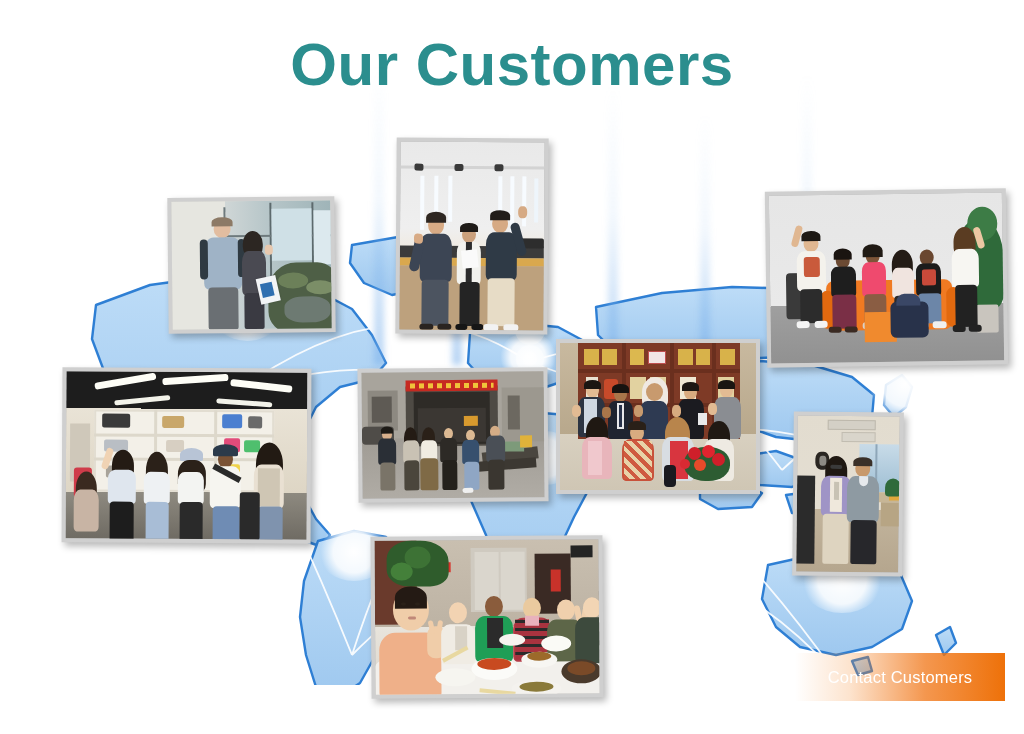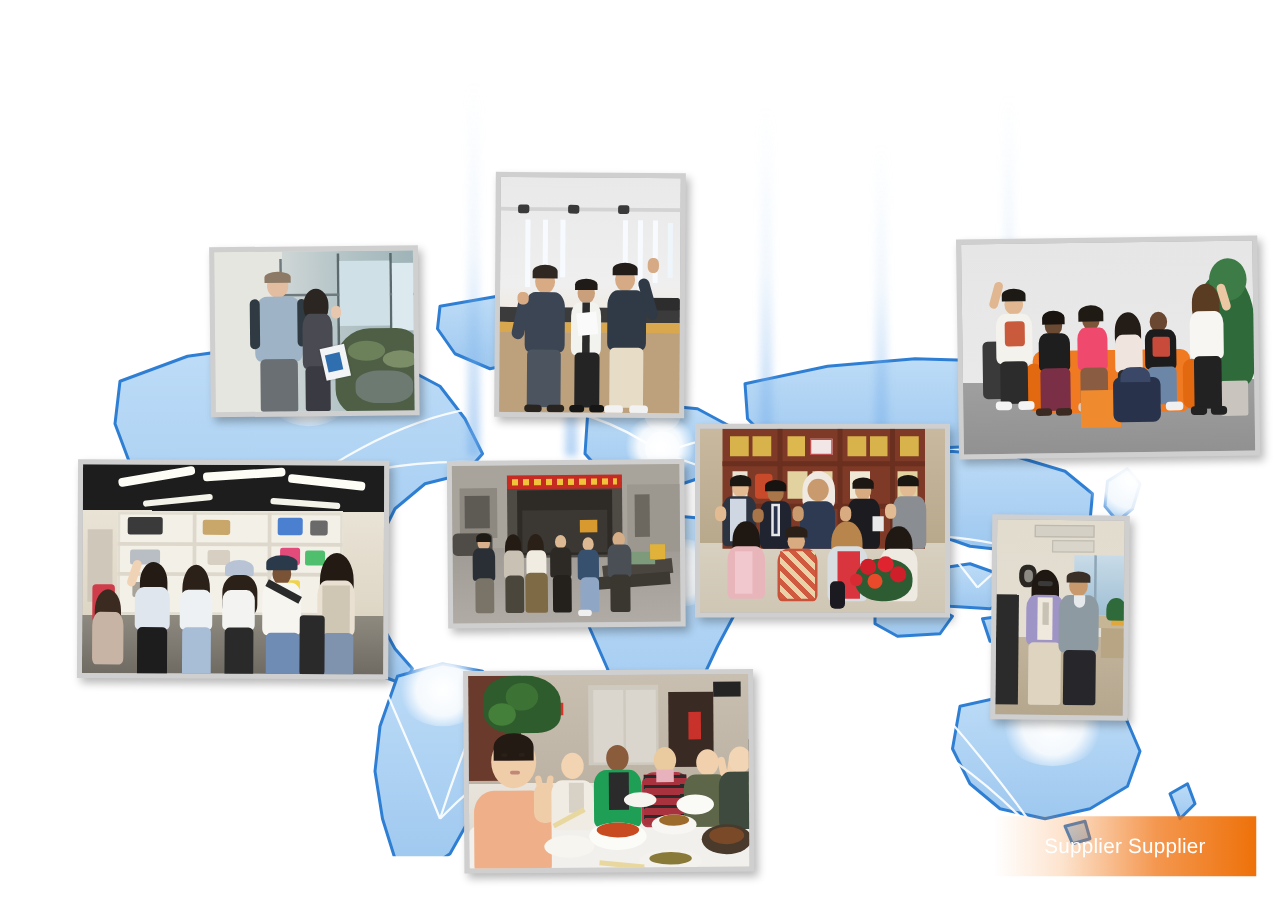--- a/index.html
+++ b/index.html
@@ -63,20 +63,21 @@
     display:flex; align-items:center; justify-content:center;
     color:#ffffff; font-size:16.5px; letter-spacing:.2px;
     cursor:pointer; user-select:none;
   }
 </style>
 </head>
 <body>
 
 <div class="page">
 
+  <div class="title">Our Customers</div>
 
   <div class="map-layer">
     <svg viewBox="0 0 1024 590" preserveAspectRatio="none" aria-hidden="true">
       <defs>
         <linearGradient id="landg" x1="0" y1="0" x2="0" y2="1">
           <stop offset="0%" stop-color="#bddcf7"></stop>
           <stop offset="100%" stop-color="#9ec8ef"></stop>
         </linearGradient>
         <filter id="soft">
             <feGaussianBlur stdDeviation="0.6"></feGaussianBlur>
@@ -634,16 +635,16 @@
       <div style="left:136px; top:140px; width:50px; height:18px; background:#f4f2ee; border-radius:50%;"></div>
       <div style="left:144px; top:142px; width:34px; height:10px; background:#8a7a3a; border-radius:50%;"></div>
       <div style="left:166px; top:96px; width:30px; height:16px; background:#fafaf6; border-radius:50%;"></div>
       <div style="left:124px; top:94px; width:26px; height:12px; background:#f6f4ef; border-radius:50%;"></div>
       <div style="left:66px; top:112px; width:28px; height:4px; background:#e8d8a0; transform:rotate(-28deg);"></div>
       <div style="left:104px; top:150px; width:36px; height:4px; background:#e8d8a0; transform:rotate(6deg);"></div>
     </div>
   </div>
 
   <div class="contact-btn">
-    <span>Supplier Supplier</span>
+    <span>Contact Customers</span>
   </div>
 
 </div>
 
 </body></html>

